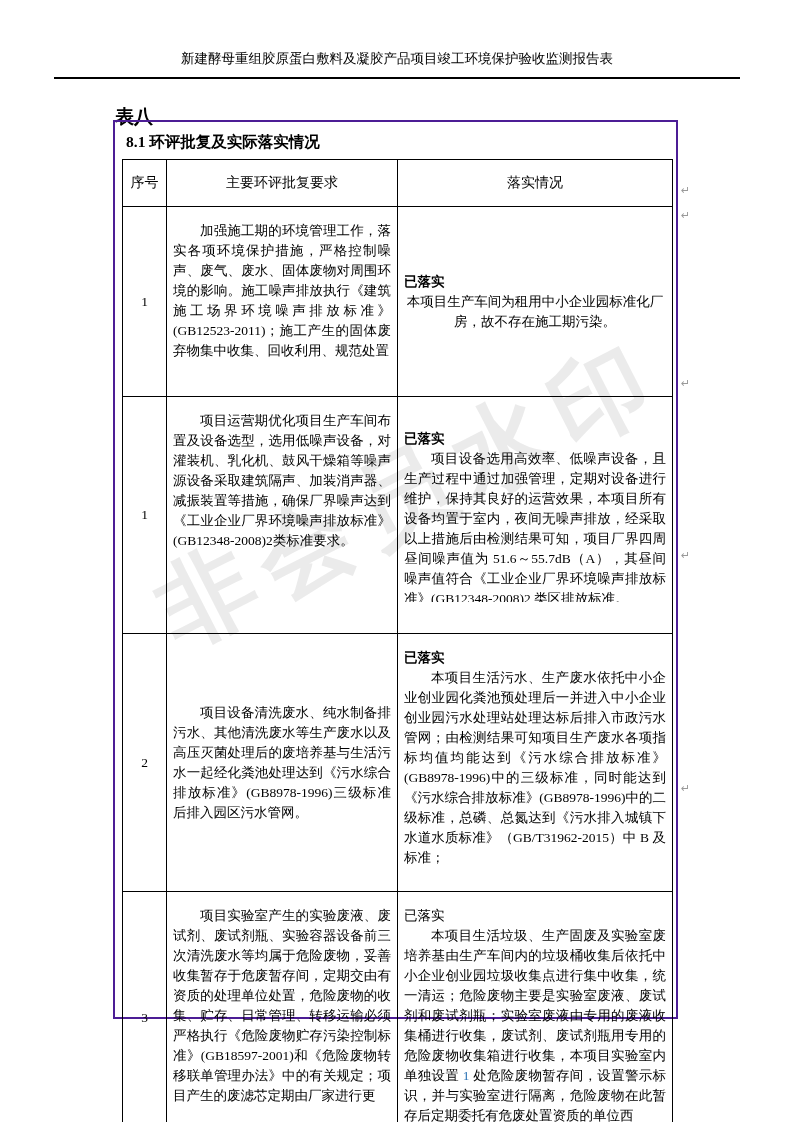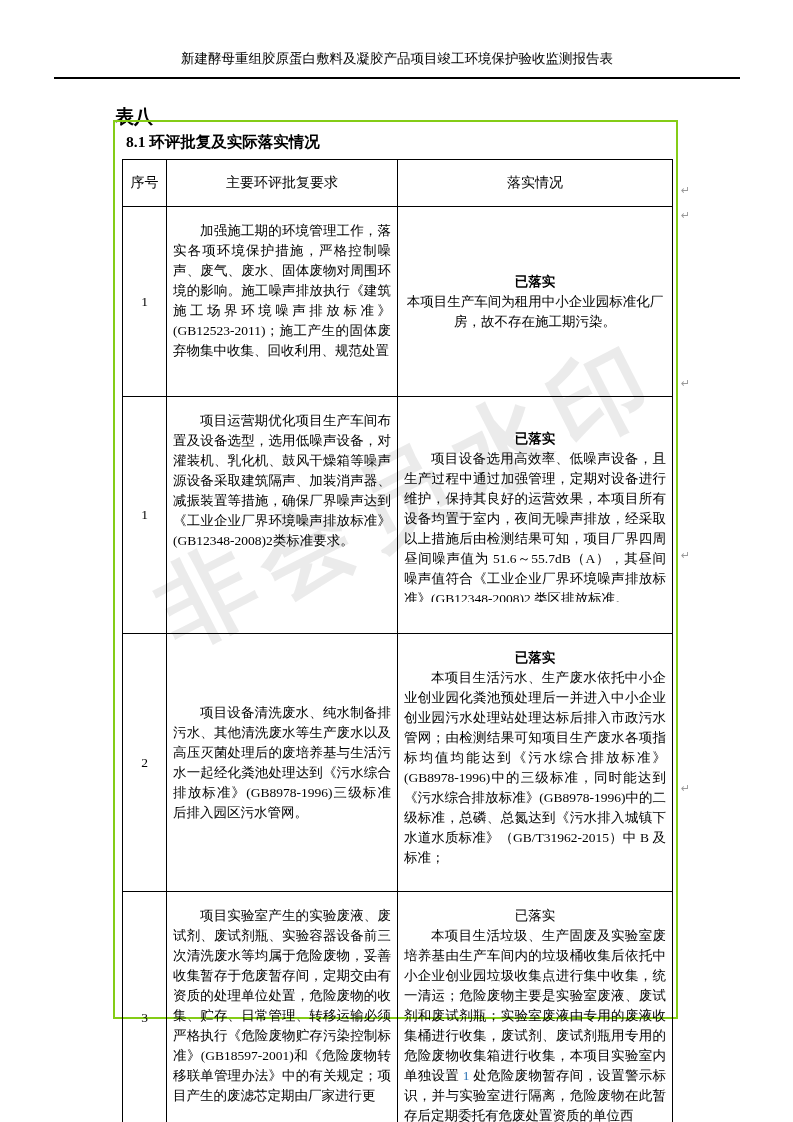--- a/index.html
+++ b/index.html
@@ -23,21 +23,21 @@
     font-size:96px; font-weight:bold; letter-spacing:14px;
     color:rgba(190,190,190,0.30); white-space:nowrap; z-index:0;
     text-align:center; pointer-events:none;
   }
   .table8-label {
     position:absolute; top:104px; left:115px;
     font-size:19px; font-weight:bold; z-index:1;
   }
   .outer-box {
     position:absolute; left:113px; top:120px; width:565px; height:899px;
-    border:2px solid #84cc16; z-index:1;
+    border:2px solid #4c1d95; z-index:1;
   }
   .section-title {
     margin:9px 0 0 11px; font-size:15.5px; font-weight:bold; line-height:22px;
   }
   .table-caption {
     margin-top:7px; text-align:center; font-size:14.5px; font-weight:bold; line-height:20px;
   }
   table.main {
     margin:6px 0 0 7px; border-collapse:collapse; table-layout:fixed;
     width:550px; font-size:13.5px;
@@ -50,21 +50,21 @@
   col.c-req { width:231px; }
   col.c-st  { width:275px; }
   tr.hdr th { height:25px; text-align:center; font-size:14px; }
   .clip { overflow:hidden; display:flex; flex-direction:column; width:100%; }
   .vtop { justify-content:flex-start; }
   .vmid { justify-content:center; }
   .no-cell { text-align:center; font-size:13.5px; }
   .req, .body {
     text-align:justify; text-indent:2em; line-height:20px;
   }
-  .status-head { font-weight:bold; line-height:20px; text-indent:0;text-align:center; }
+  .status-head { font-weight:bold; line-height:20px; text-indent:0; }
   .status-head.plain { font-weight:normal; }
   .center-body { text-align:center; text-indent:0; line-height:20px; }
   .hl { color:#2e74b5; }
   .pmark {
     position:absolute; color:#9a9a9a; font-size:11px; z-index:2;
     font-family:"DejaVu Sans",sans-serif;
   }
   .page-number {
     position:absolute; top:1062px; left:0; width:100%;
     text-align:center; font-size:12.5px;

